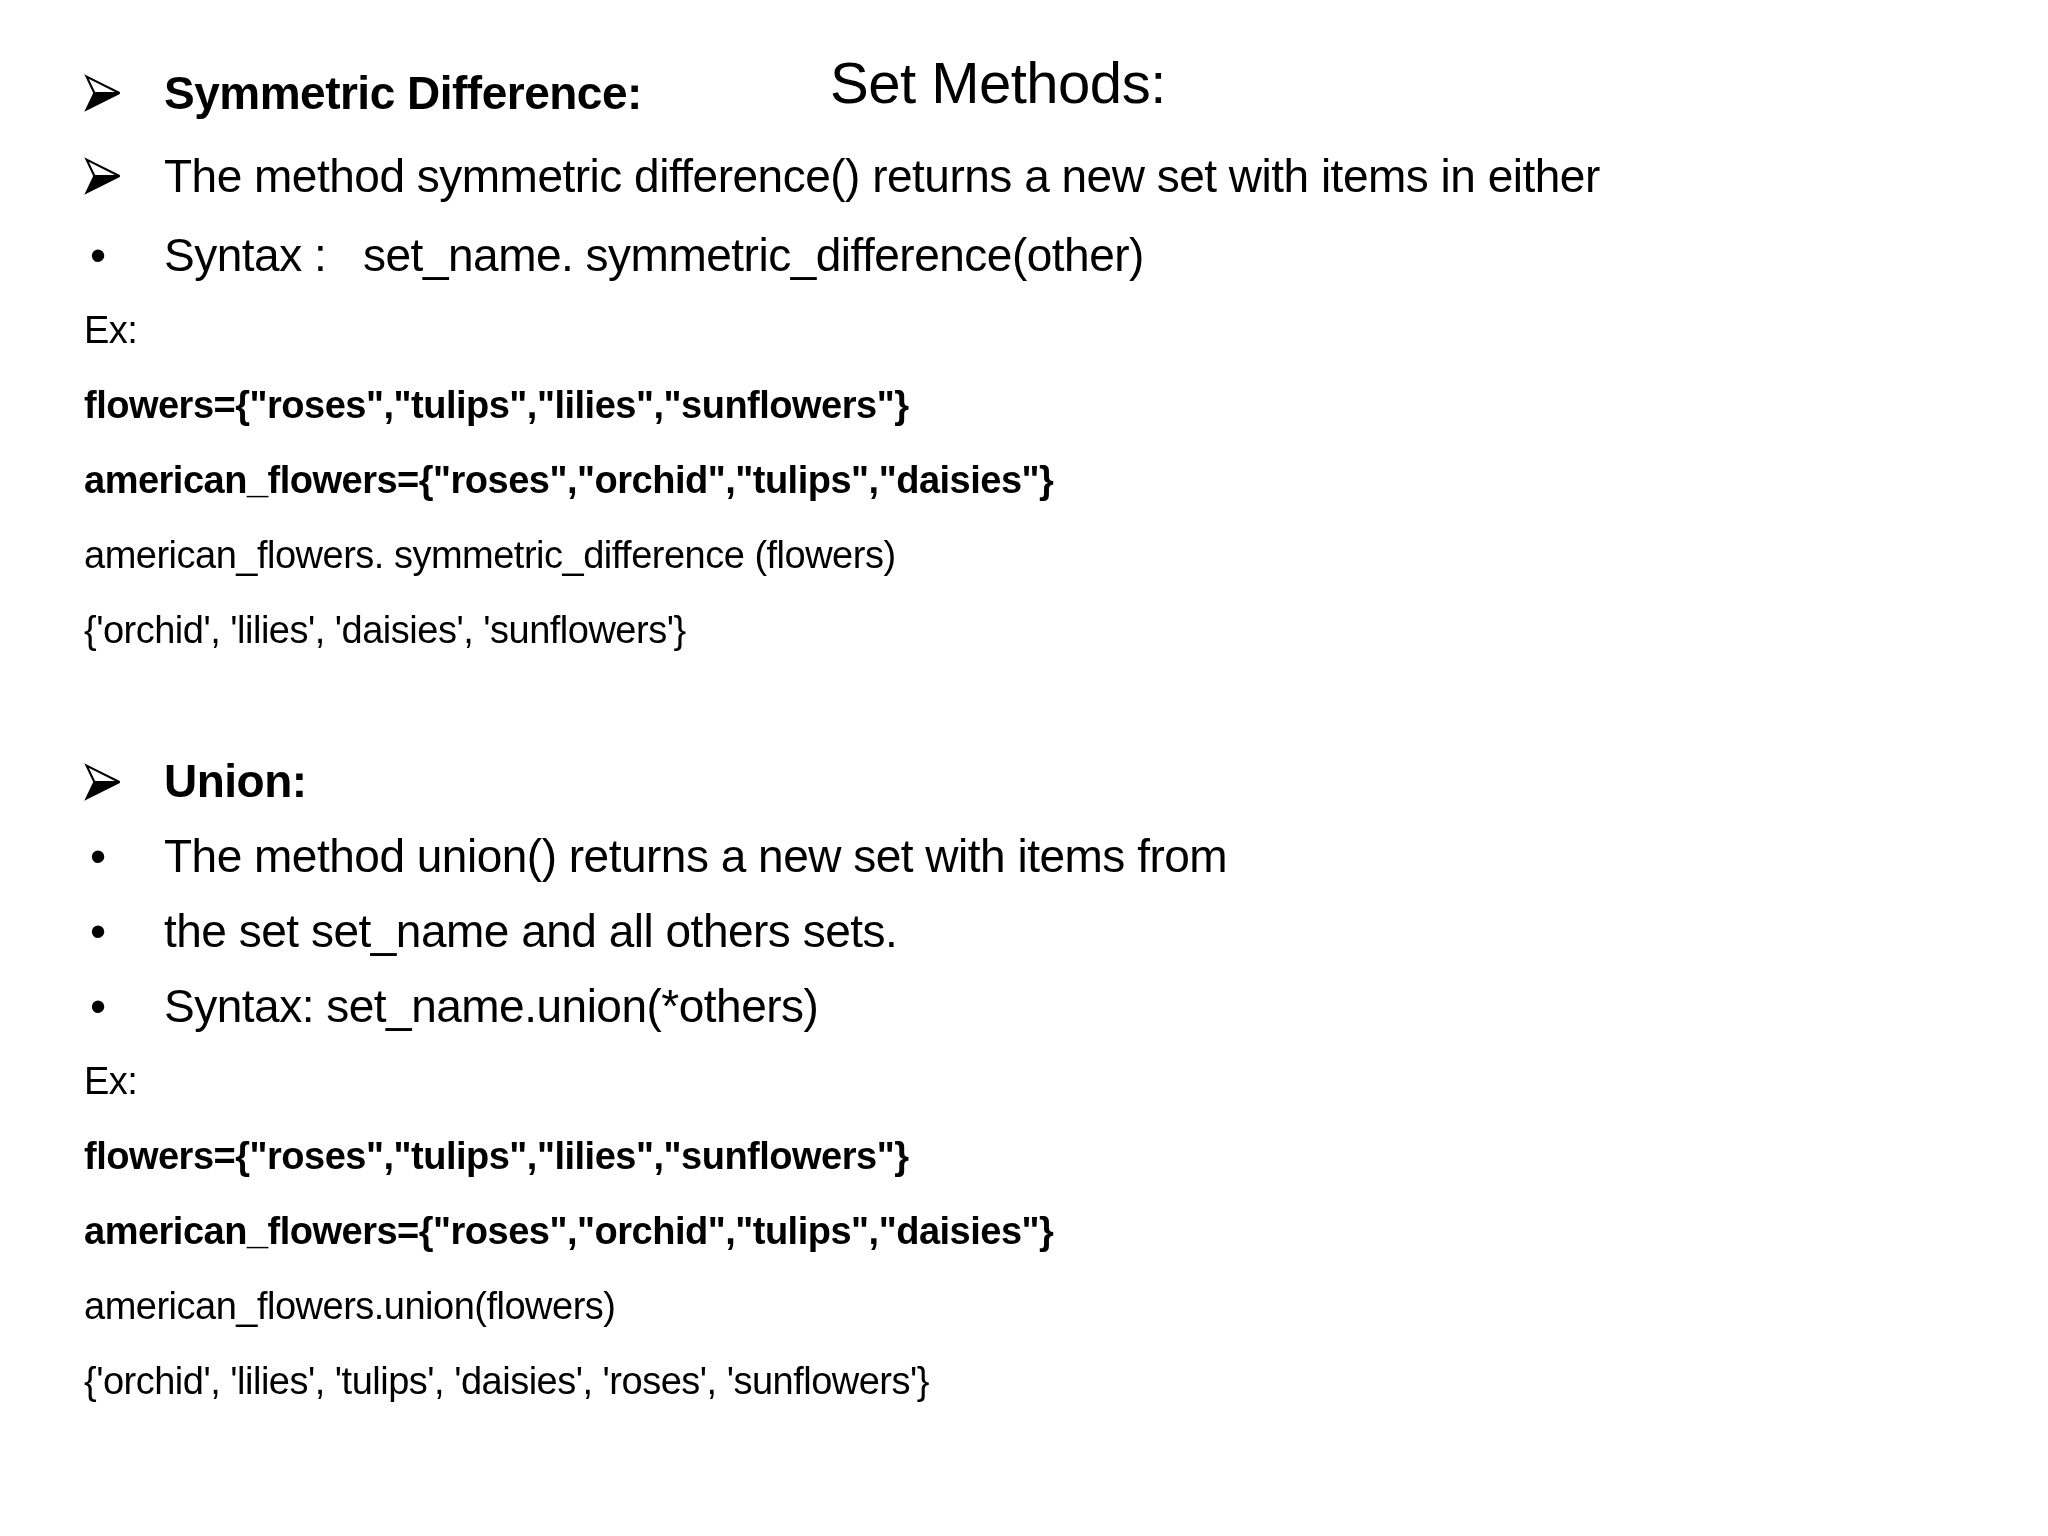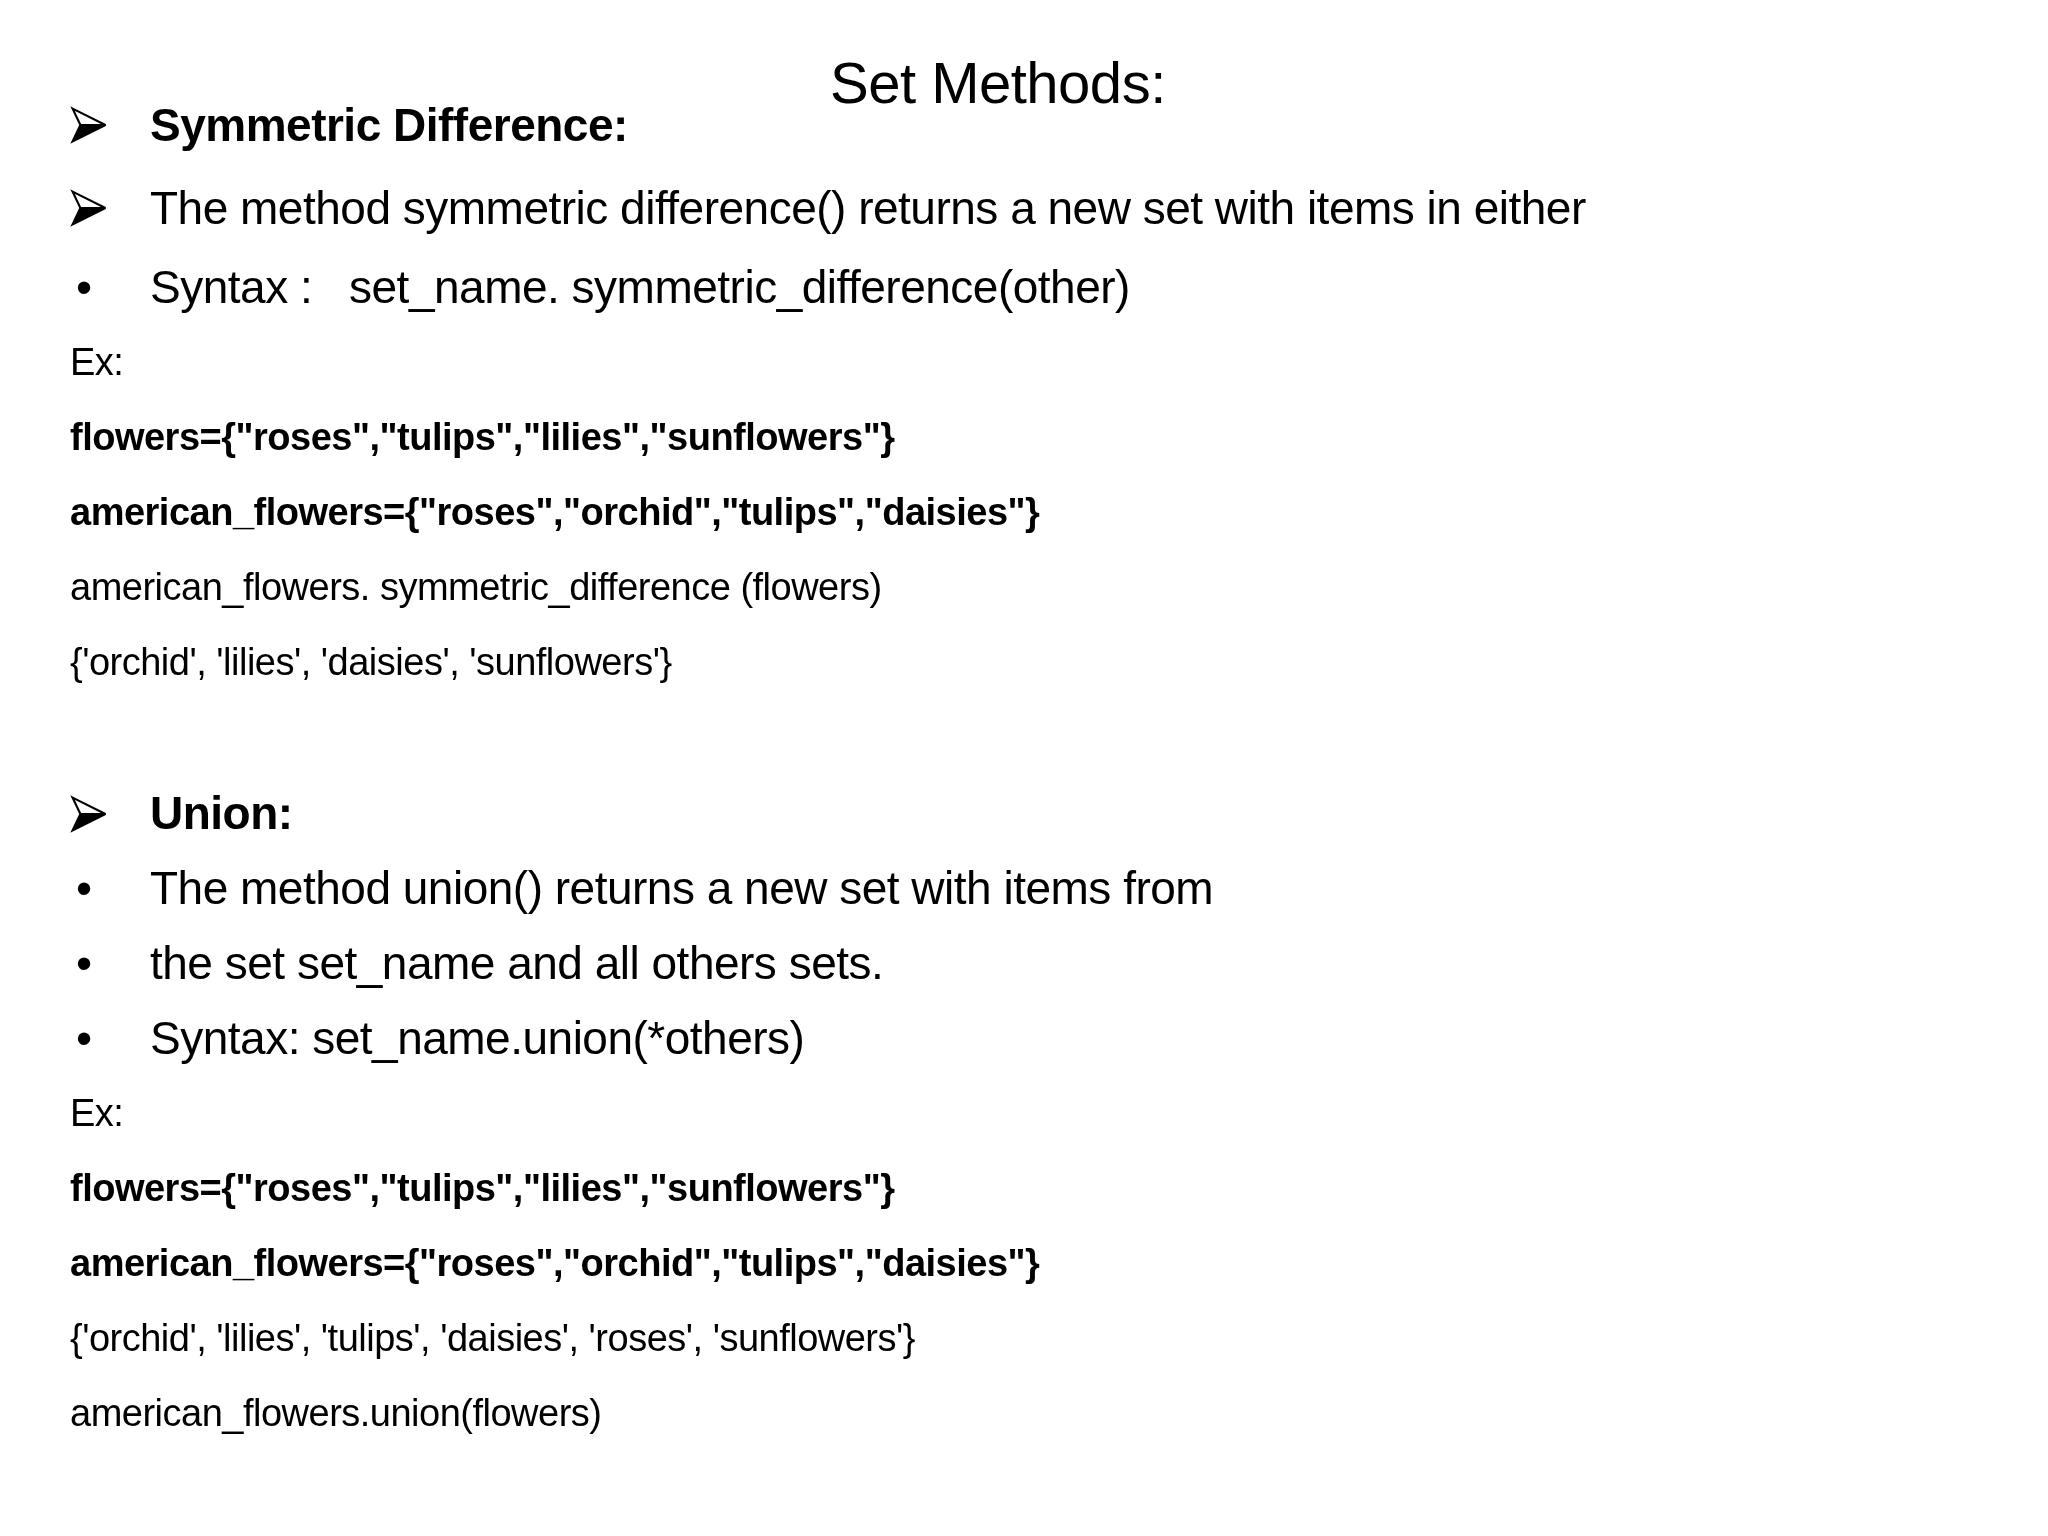--- a/index.html
+++ b/index.html
@@ -16,24 +16,23 @@
   .title {
     position: absolute;
     left: 830px;
     top: 54px;
     font-size: 58px;
     line-height: 1;
     white-space: pre;
   }
   .content {
     position: absolute;
-    left: 70px;
+    left: 84px;
     top: 60px;
     width: 1910px;
-    margin-top: 32px;
   }
   .row { display: flex; align-items: flex-start; }
   .bullet-col {
     flex: 0 0 80px;
     display: flex;
     align-items: center;
   }
   .arrow-svg { width: 38px; height: 38px; display: block; }
   .heading-row { line-height: 66px; font-size: 46px; }
   .heading-row .bullet-col { height: 66px; }
@@ -129,19 +128,19 @@
       <div class="row bullet-row">
         <span class="bullet-col">
             <span class="dot-glyph">•</span>
           </span>
         <span class="btext"><span>Syntax: set_name.union(</span><span class="it">*others</span><span>)</span></span>
       </div>
 
       <div class="flush">Ex:</div>
       <div class="flush bold">flowers={"roses","tulips","lilies","sunflowers"}</div>
       <div class="flush bold">american_flowers={"roses","orchid","tulips","daisies"}</div>
+      <div class="flush">american_flowers.union(flowers)</div>
       <div class="flush">{'orchid', 'lilies', 'tulips', 'daisies', 'roses', 'sunflowers'}</div>
-      <div class="flush">american_flowers.union(flowers)</div>
 
     </section>
 
   </div>
 </div>
 
 </body></html>

